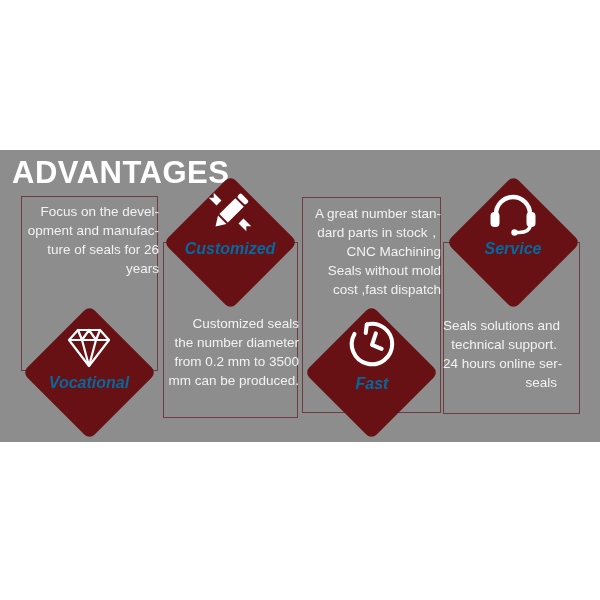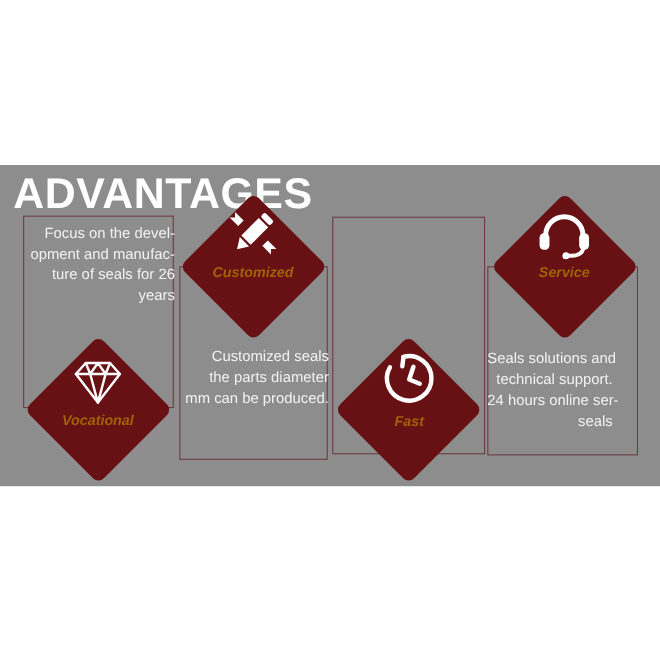--- a/index.html
+++ b/index.html
@@ -7,31 +7,31 @@
     --band:#8d8d8d;
     --diamond:#681114;
     --box-border:#6d3c42;
     --body-text:#f2f2f2;
     --title-text:#ffffff;
   }
   html,body{margin:0;padding:0;}
   body{background:#fff;font-family:"Liberation Sans","DejaVu Sans",sans-serif;}
   .canvas{position:relative;width:600px;height:600px;background:var(--background);overflow:hidden;}
   .band{position:absolute;left:0;top:150px;width:600px;height:292px;background:var(--band);}
-  .title{position:absolute;left:12px;top:155px;font-size:39px;font-weight:bold;
+  .title{position:absolute;left:12px;top:155px;font-size:31px;font-weight:bold;
          letter-spacing:0.5px;color:var(--title-text);white-space:nowrap;}
   .info-box{position:absolute;border:1px solid var(--box-border);box-sizing:border-box;z-index:1;}
   .txt{position:absolute;z-index:2;text-align:right;color:var(--body-text);
        font-size:13.5px;line-height:19px;}
   .txt .ln{height:19px;white-space:nowrap;}
   .diamond{position:absolute;width:95px;height:95px;background:var(--diamond);
            border-radius:7px;transform:rotate(45deg);z-index:3;}
   .badge-icon{position:absolute;z-index:4;}
-  .badge-label{position:absolute;z-index:4;width:132px;text-align:center;color:#a16207;
-               font-size:13px;font-weight:bold;font-style:italic;white-space:nowrap;}
+  .badge-label{position:absolute;z-index:4;width:132px;text-align:center;color:#0369a1;
+               font-size:16px;font-weight:bold;font-style:italic;white-space:nowrap;}
   svg{display:block;}
 </style>
 </head>
 <body>
 
 <div class="canvas">
 
   <div class="band"></div>
 
   <div class="title">ADVANTAGES</div>
@@ -48,36 +48,44 @@
     <polygon points="-20,-7 -11,-17 11,-17 20,-7 0,19"></polygon>
     <line x1="-20" y1="-7" x2="20" y2="-7"></line>
     <polyline points="-11,-17 -7,-7 0,-17 7,-7 11,-17"></polyline>
     <polyline points="-7,-7 0,19 7,-7"></polyline>
   </svg>
   <div class="badge-label" style="left:23px;top:374px;">Vocational</div>
 
   <div class="info-box" style="left:163px;top:242px;width:135px;height:176px;"></div>
   <div class="txt" style="left:163px;top:314px;width:136px;">
     <div class="ln">Customized seals</div>
-    <div class="ln">the parts diameter</div>
+    <div class="ln">the number diameter</div>
+    <div class="ln">from 0.2 mm to 3500</div>
     <div class="ln">mm can be produced.</div>
   </div>
   <div class="diamond" style="left:182.5px;top:194.5px;"></div>
   <svg class="badge-icon" style="left:201px;top:183px;" width="58" height="58" viewBox="-29 -29 58 58">
     <g transform="rotate(45)" fill="#ffffff">
       <rect x="-6" y="-21" width="12" height="5.5" rx="2"></rect>
       <rect x="-6" y="-13.5" width="12" height="22.5"></rect>
       <polygon points="-6,11 6,11 0,20.5"></polygon>
     </g>
     <polygon points="0,-3.5 11,-3.5 7.5,0 11,3.5 0,3.5" fill="#ffffff" transform="translate(-11,-9) rotate(-135)"></polygon>
     <polygon points="0,-3.5 11,-3.5 7.5,0 11,3.5 0,3.5" fill="#ffffff" transform="translate(11,9) rotate(45)"></polygon>
   </svg>
   <div class="badge-label" style="left:164px;top:240px;">Customized</div>
 
   <div class="info-box" style="left:302px;top:197px;width:139px;height:216px;"></div>
+  <div class="txt" style="left:302px;top:204px;width:139px;">
+    <div class="ln">A great number stan-</div>
+    <div class="ln">dard parts in stock，</div>
+    <div class="ln">CNC Machining</div>
+    <div class="ln">Seals without mold</div>
+    <div class="ln">cost ,fast dispatch</div>
+  </div>
   <div class="diamond" style="left:323.5px;top:324.5px;"></div>
   <svg class="badge-icon" style="left:346px;top:318px;" width="52" height="52" viewBox="-27 -27 54 54" fill="none" stroke="#ffffff" stroke-width="4.2" stroke-linecap="round" stroke-linejoin="round">
     <path d="M -18.2 -10.5 A 21 21 0 1 0 -5.4 -20.3"></path>
     <path d="M -5.4 -20.3 L -6.5 -11.5"></path>
     <path d="M 4 -11 L 0 1 L 10 5"></path>
   </svg>
   <div class="badge-label" style="left:306px;top:375px;text-align:center;">Fast</div>
 
   <div class="info-box" style="left:443px;top:242px;width:137px;height:172px;"></div>
   <div class="txt" style="left:443px;top:316px;width:114px;">

